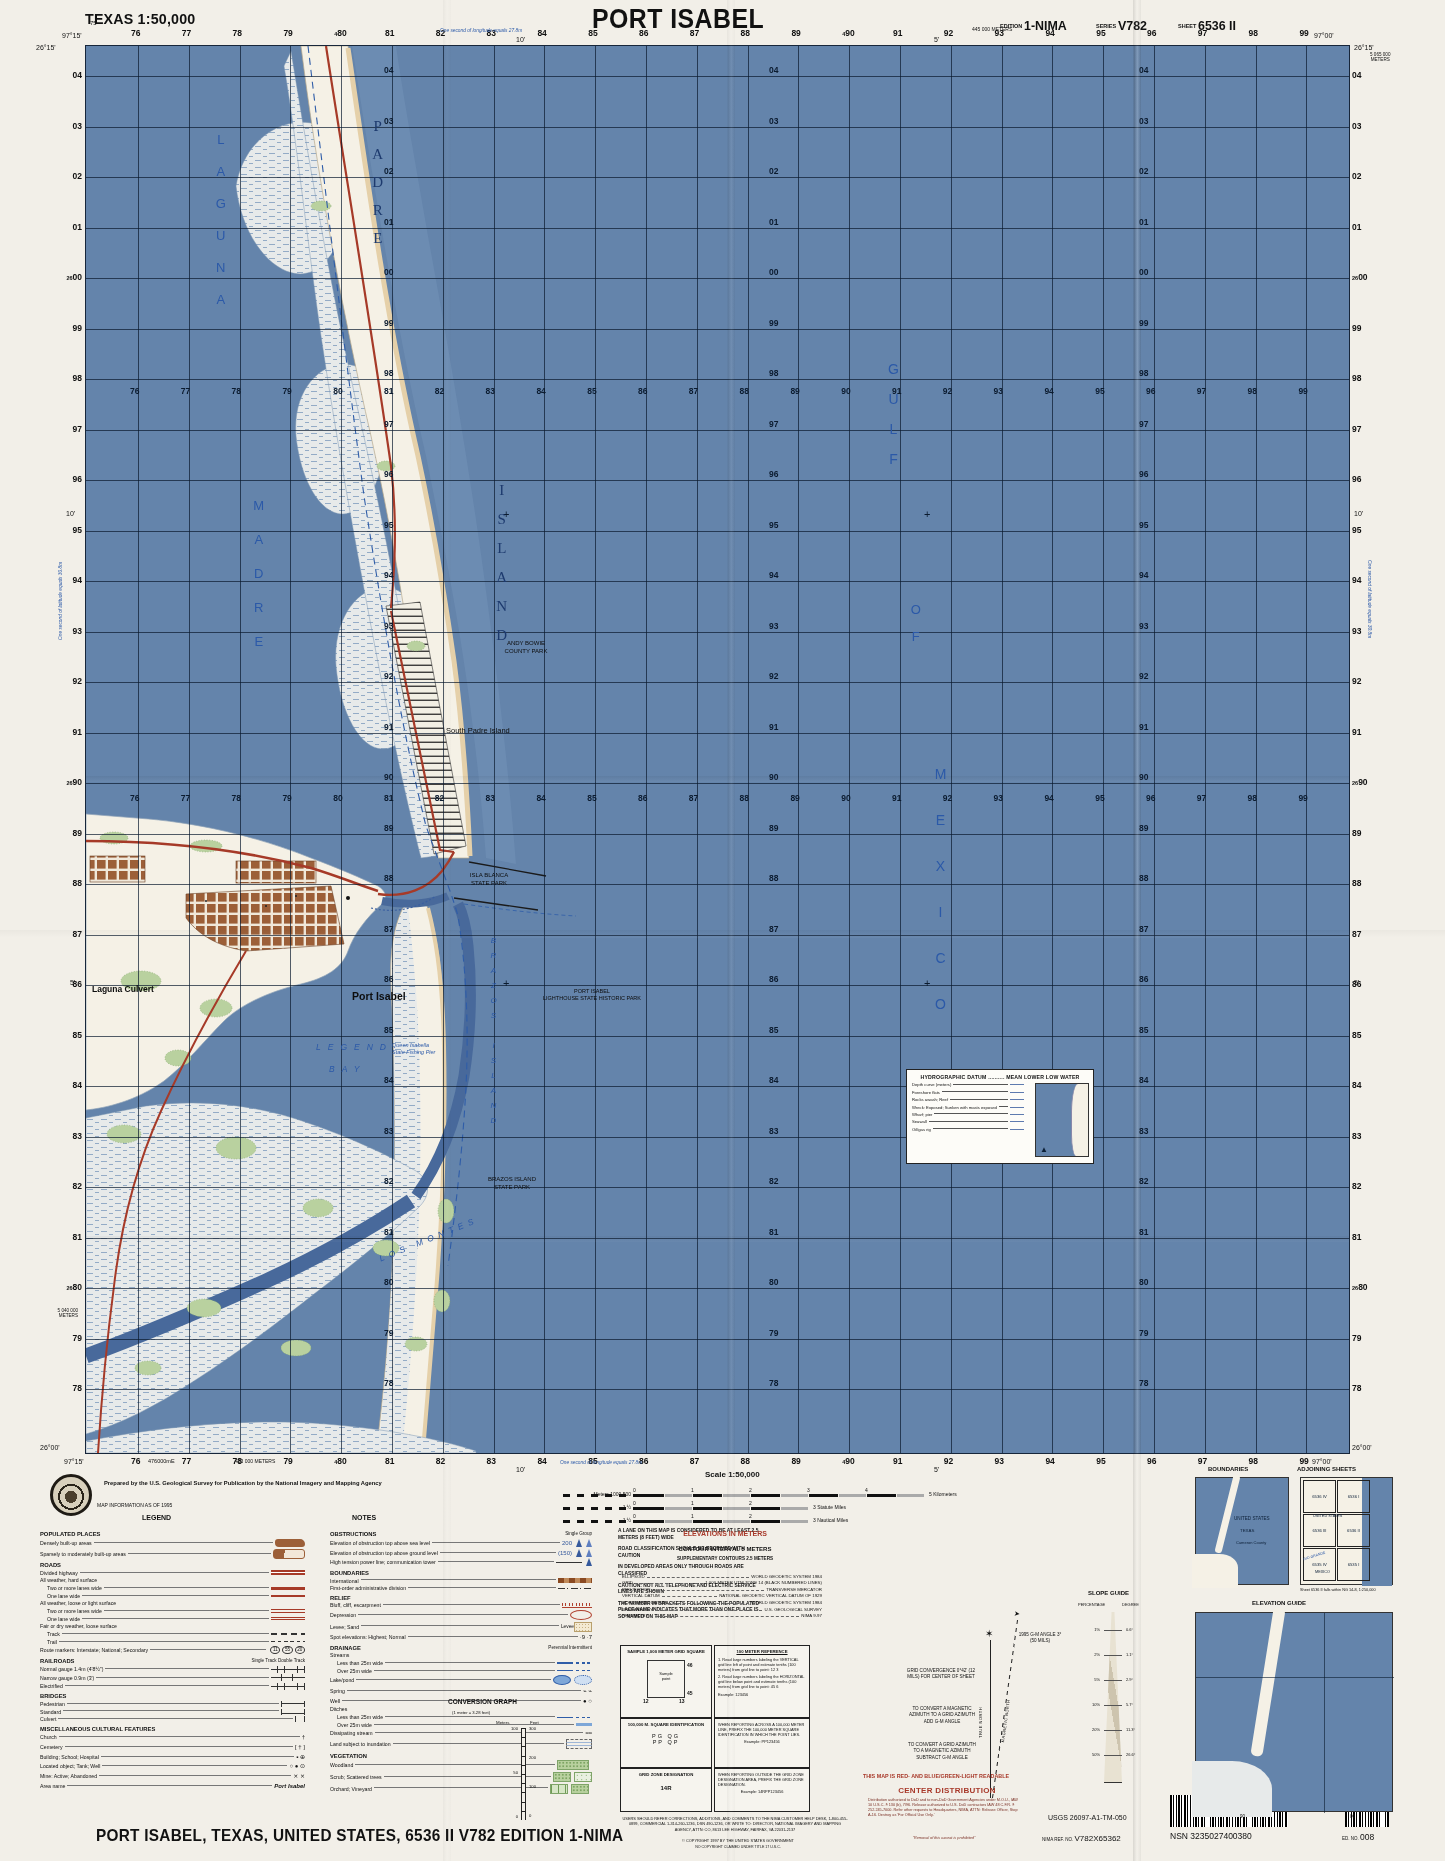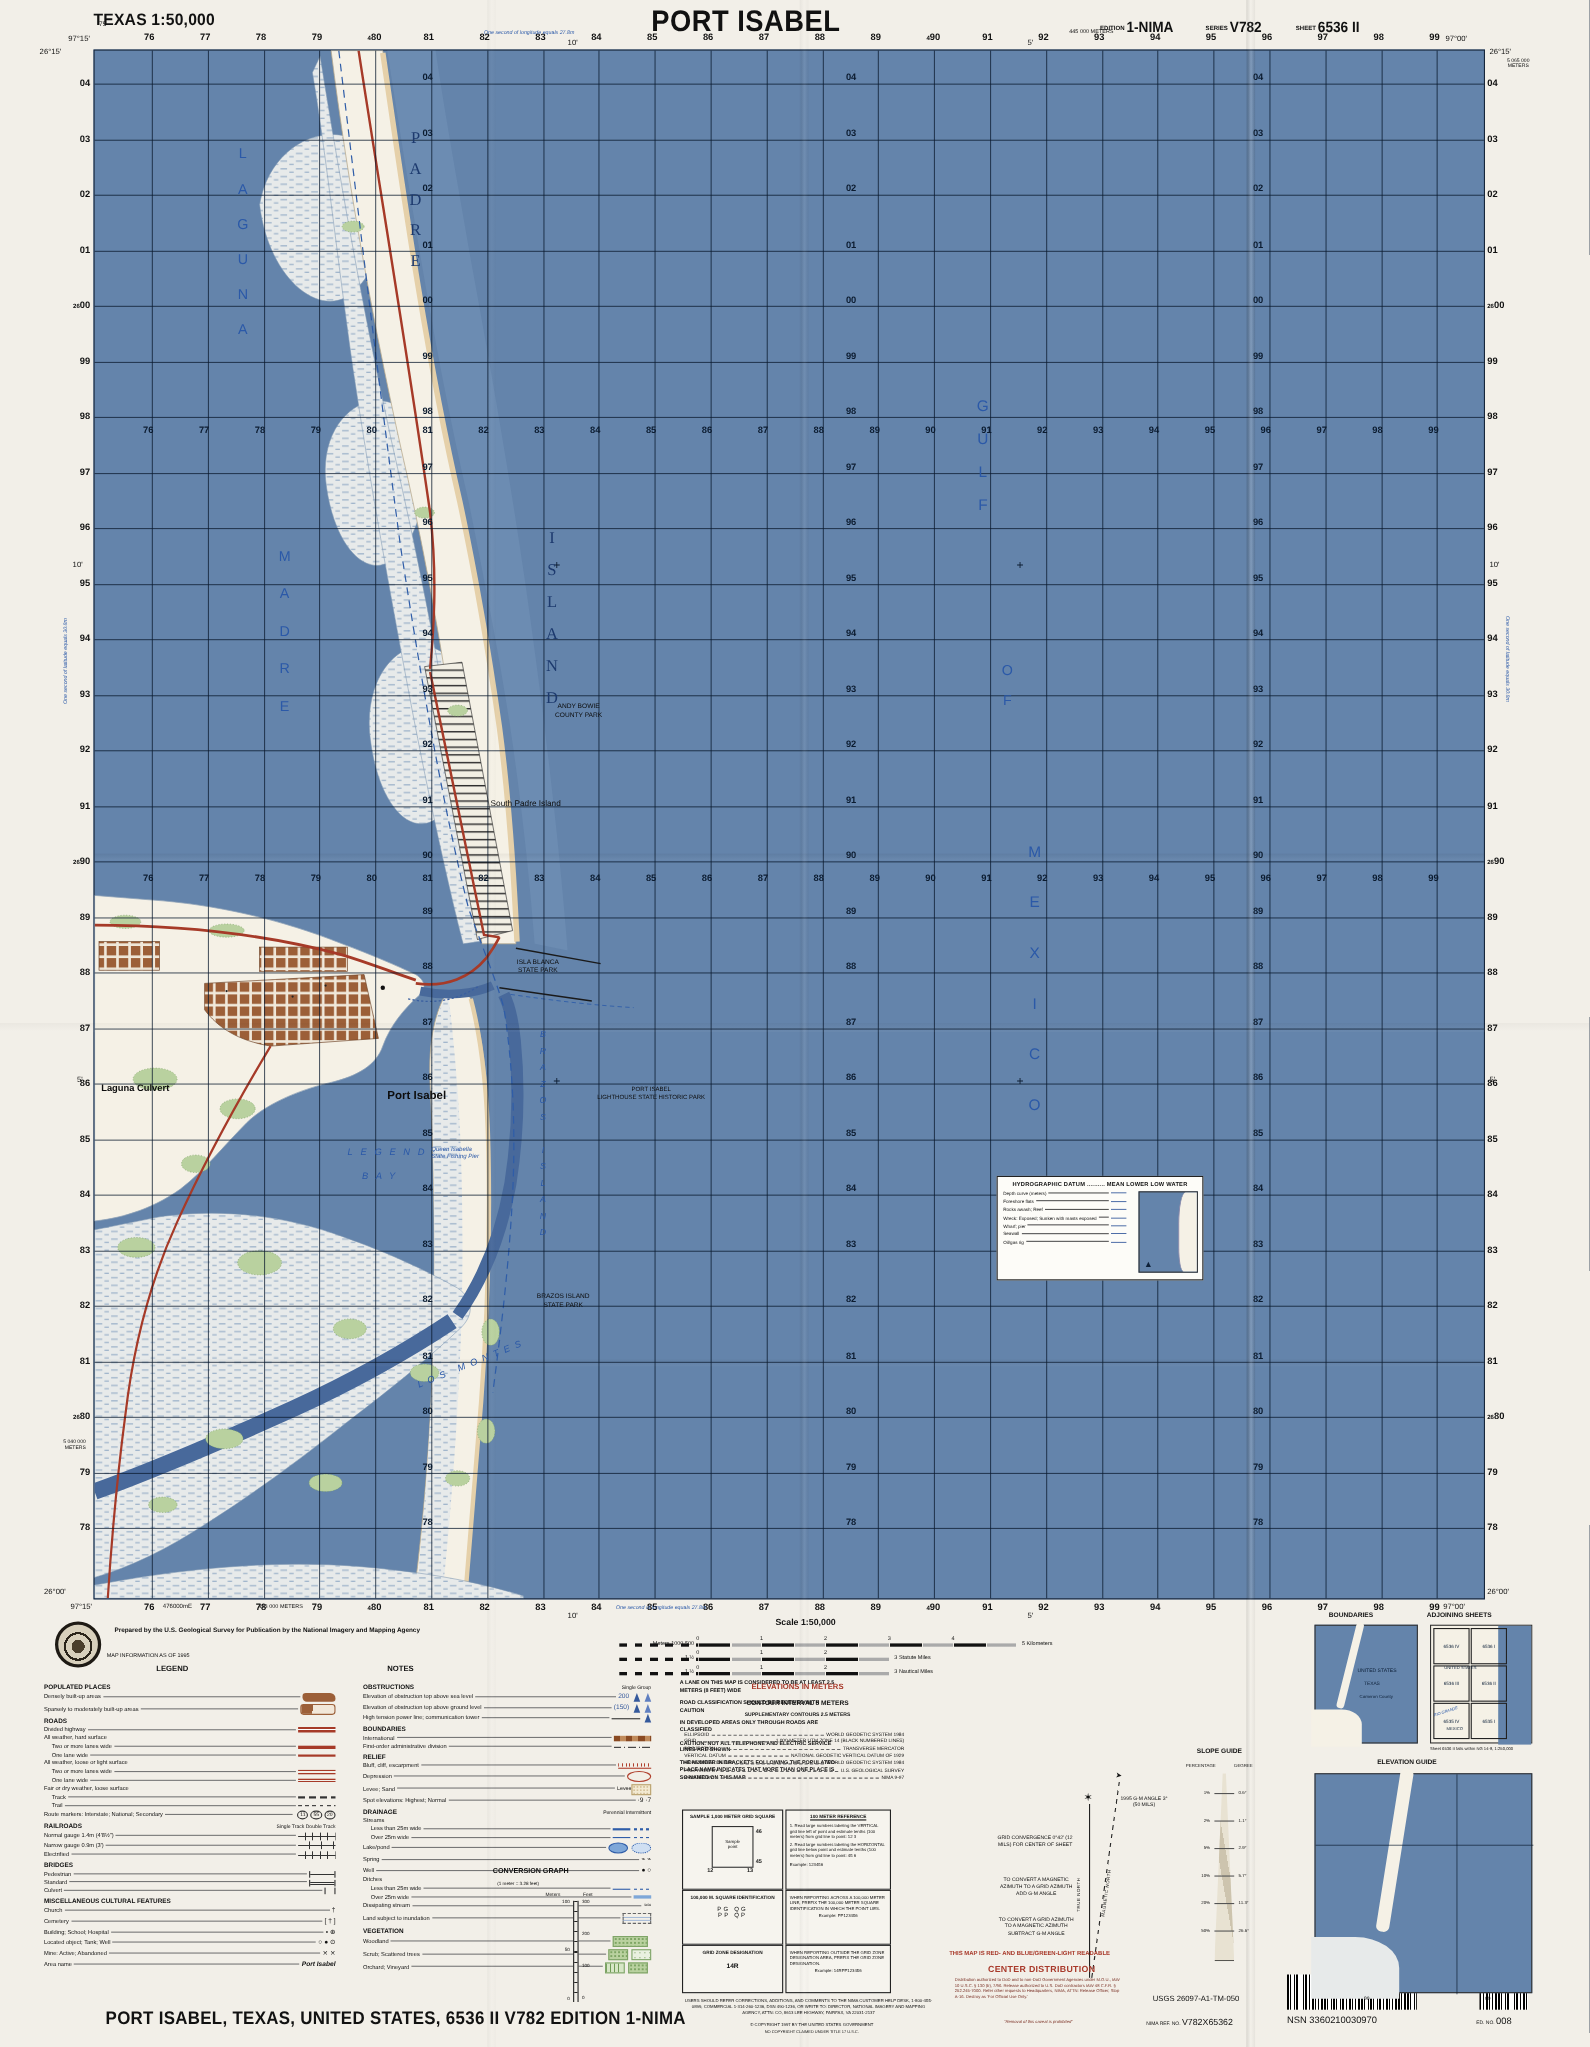--- a/index.html
+++ b/index.html
@@ -1011,21 +1011,21 @@
       <div style="position: absolute; left: 846px; top: 1773px; width: 180px; font-size: 5.4px; font-weight: 700; color: rgb(168, 57, 42); text-align: center;">THIS MAP IS RED- AND BLUE/GREEN-LIGHT READABLE</div>
       <div style="position: absolute; left: 872px; top: 1786px; width: 150px; font-size: 8px; font-weight: 700; color: rgb(168, 57, 42); text-align: center; letter-spacing: 0.3px;">CENTER DISTRIBUTION</div>
       <div style="position: absolute; left: 868px; top: 1798px; width: 152px; font-size: 3.8px; line-height: 1.3; color: rgb(122, 47, 36);">Distribution authorized to DoD and to non-DoD Government Agencies under M.O.U., IAW 10 U.S.C. § 130 (b), 7/96. Release authorized to U.S. DoD contractors IAW 48 C.F.R. § 252.245-7000. Refer other requests to Headquarters, NIMA, ATTN: Release Officer, Stop A-16. Destroy as 'For Official Use Only.'</div>
       <div style="position: absolute; left: 868px; top: 1836px; width: 152px; font-size: 3.8px; font-style: italic; text-align: center; color: rgb(122, 47, 36);">"Removal of this caveat is prohibited"</div>
       <div style="position: absolute; left: 620px; top: 1816px; width: 230px; font-size: 3.9px; line-height: 1.35; text-align: center;">USERS SHOULD REFER CORRECTIONS, ADDITIONS, AND COMMENTS TO THE NIMA CUSTOMER HELP DESK, 1-800-455-0899, COMMERCIAL 1-314-260-1236, DSN 490-1236, OR WRITE TO: DIRECTOR, NATIONAL IMAGERY AND MAPPING AGENCY, ATTN: CO, 8613 LEE HIGHWAY, FAIRFAX, VA 22031-2137</div>
       <div style="position: absolute; left: 648px; top: 1838px; width: 180px; font-size: 3.9px; text-align: center;">© COPYRIGHT 1997 BY THE UNITED STATES GOVERNMENT</div>
       <div style="position: absolute; left: 648px; top: 1845px; width: 180px; font-size: 3.6px; text-align: center;">NO COPYRIGHT CLAIMED UNDER TITLE 17 U.S.C.</div>
       <div style="position: absolute; left: 1048px; top: 1814px; font-size: 7px;">USGS 26097-A1-TM-050</div>
       <div style="position: absolute; left: 1042px; top: 1834px; font-size: 4.5px;">NIMA REF. NO.  <span style="font-size: 8px;">V782X65362</span></div>
       <div class="bc" style="position: absolute; left: 1170px; top: 1795px; width: 118px; height: 32px;"></div>
-      <div style="position: absolute; left: 1170px; top: 1831px; font-size: 8.5px;">NSN 3360210030970</div>
+      <div style="position: absolute; left: 1170px; top: 1831px; font-size: 8.5px;">NSN 3235027400380</div>
       <div class="bc" style="position: absolute; left: 1345px; top: 1795px; width: 44px; height: 32px;"></div>
       <div style="position: absolute; left: 1342px; top: 1832px; font-size: 4.5px;">ED. NO. <span style="font-size: 8.5px;">008</span></div>
       <div class="ph" style="left: 1208px; top: 1466px;">BOUNDARIES</div>
       <div class="panel" style="left: 1195px; top: 1477px; width: 94px; height: 108px; background: rgb(100, 132, 171);">
         <div style="position: absolute; left: 28px; top: -4px; width: 7px; height: 80px; background: rgb(245, 241, 230); transform: rotate(14deg); border-radius: 3px;"></div>
         <div style="position: absolute; left: -4px; bottom: -4px; width: 46px; height: 34px; background: rgb(245, 241, 230); border-radius: 0px 40% 0px 0px;"></div>
         <div style="position: absolute; left: 38px; top: 38px; font-size: 4.6px; color: rgb(13, 32, 56);">UNITED STATES</div>
         <div style="position: absolute; left: 44px; top: 50px; font-size: 4.4px; color: rgb(13, 32, 56);">TEXAS</div>
         <div style="position: absolute; left: 40px; top: 62px; font-size: 4px; color: rgb(13, 32, 56);">Cameron County</div>
       </div>

